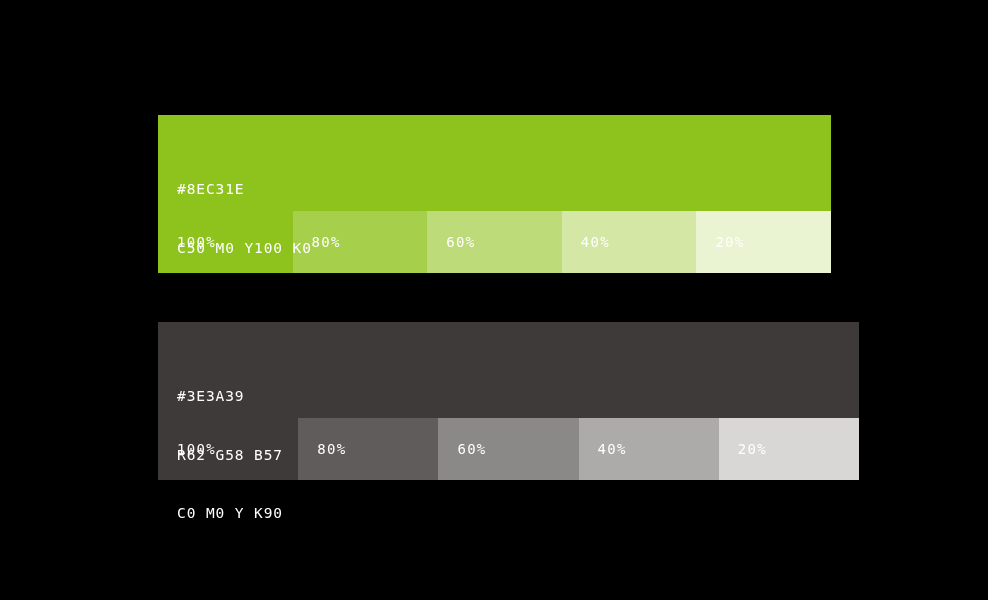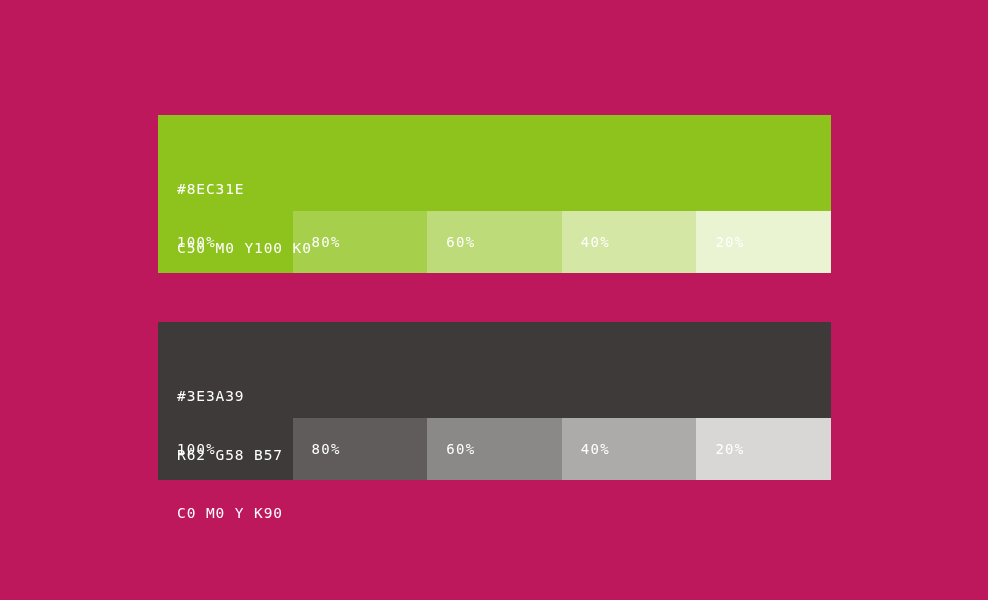--- a/index.html
+++ b/index.html
@@ -12,32 +12,32 @@
     height: 600px;
     background: #ffffff;
     font-family: "DejaVu Sans Mono", "Liberation Mono", monospace;
     overflow: hidden;
   }
 
   .canvas {
     position: relative;
     width: 988px;
     height: 600px;
-    background: #be185d;
+    background: #000000;
   }
 
   
   .swatch-group {
     position: absolute;
     left: 158px;
     width: 673px;
     height: 158px;
   }
   .swatch-group.green { top: 115px; }
-  .swatch-group.gray  { top: 322px; }
+  .swatch-group.gray  { top: 322px; padding-left: 28px; }
 
   
   .swatch-base {
     position: absolute;
     inset: 0;
     width: 100%;
     height: 100%;
   }
 
   

